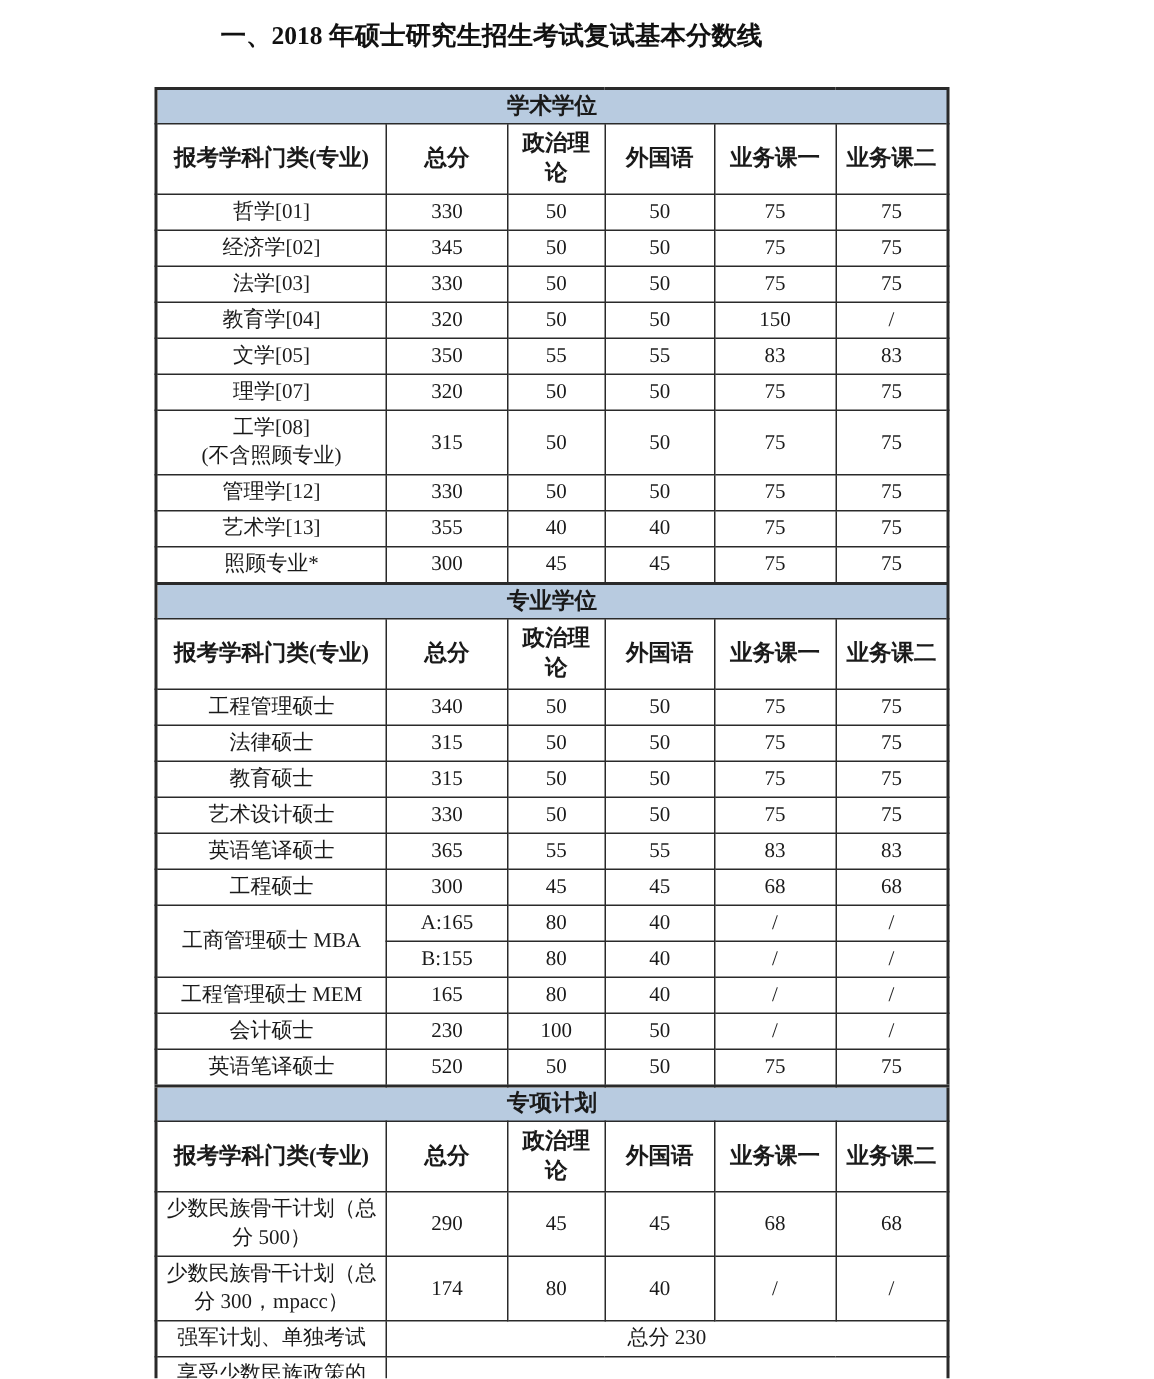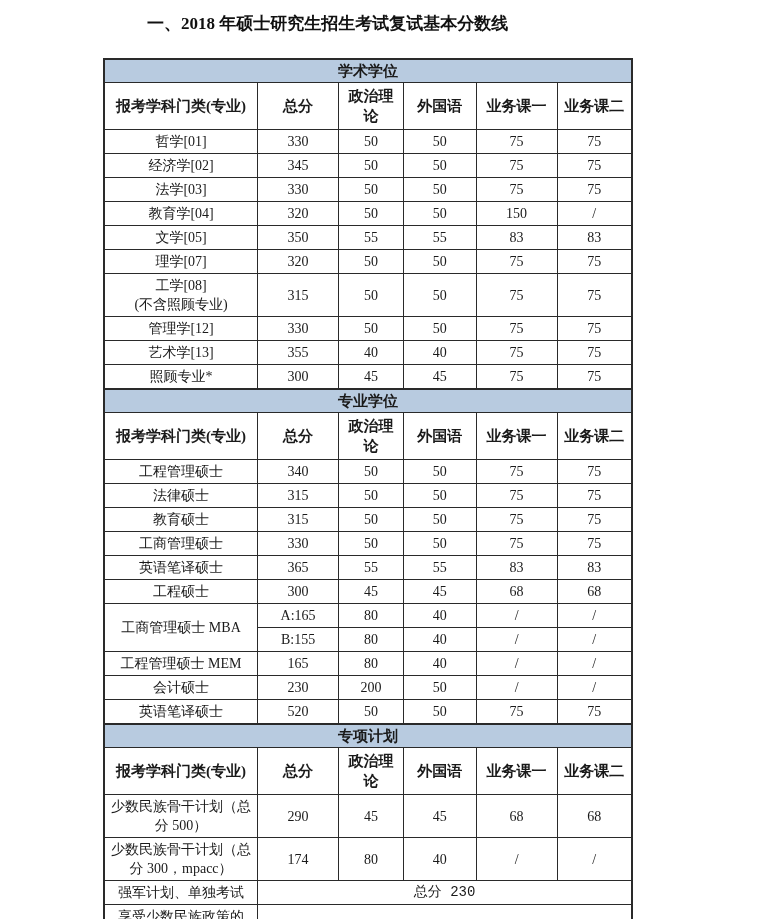--- a/index.html
+++ b/index.html
@@ -64,21 +64,20 @@
     line-height: 20px;
     padding: 3px 2px;
   }
   td.label {
     text-align: left;
     padding-left: 6px;
     white-space: pre-line;
   }
   td.merged {
     text-align: center;
-    font-family: Liberation Mono, monospace;
   }
 </style>
 </head>
 <body>
 
 <div class="page">
   <h1 class="doc-title">一、2018 年硕士研究生招生考试复试基本分数线</h1>
   <div class="table-wrap">
     <table class="score-table" id="score-table">
       <colgroup id="score-cols">
@@ -211,21 +210,21 @@
           </tr>
           <tr class="data">
             <td class="label">教育硕士</td>
             <td>315</td>
             <td>50</td>
             <td>50</td>
             <td>75</td>
             <td>75</td>
           </tr>
           <tr class="data">
-            <td class="label">工商管理硕士</td>
+            <td class="label">艺术设计硕士</td>
             <td>330</td>
             <td>50</td>
             <td>50</td>
             <td>75</td>
             <td>75</td>
           </tr>
           <tr class="data">
             <td class="label">英语笔译硕士</td>
             <td>365</td>
             <td>55</td>
@@ -260,21 +259,21 @@
             <td class="label">工程管理硕士 MEM</td>
             <td>165</td>
             <td>80</td>
             <td>40</td>
             <td>/</td>
             <td>/</td>
           </tr>
           <tr class="data">
             <td class="label">会计硕士</td>
             <td>230</td>
-            <td>200</td>
+            <td>100</td>
             <td>50</td>
             <td>/</td>
             <td>/</td>
           </tr>
           <tr class="data">
             <td class="label">英语笔译硕士</td>
             <td>520</td>
             <td>50</td>
             <td>50</td>
             <td>75</td>

